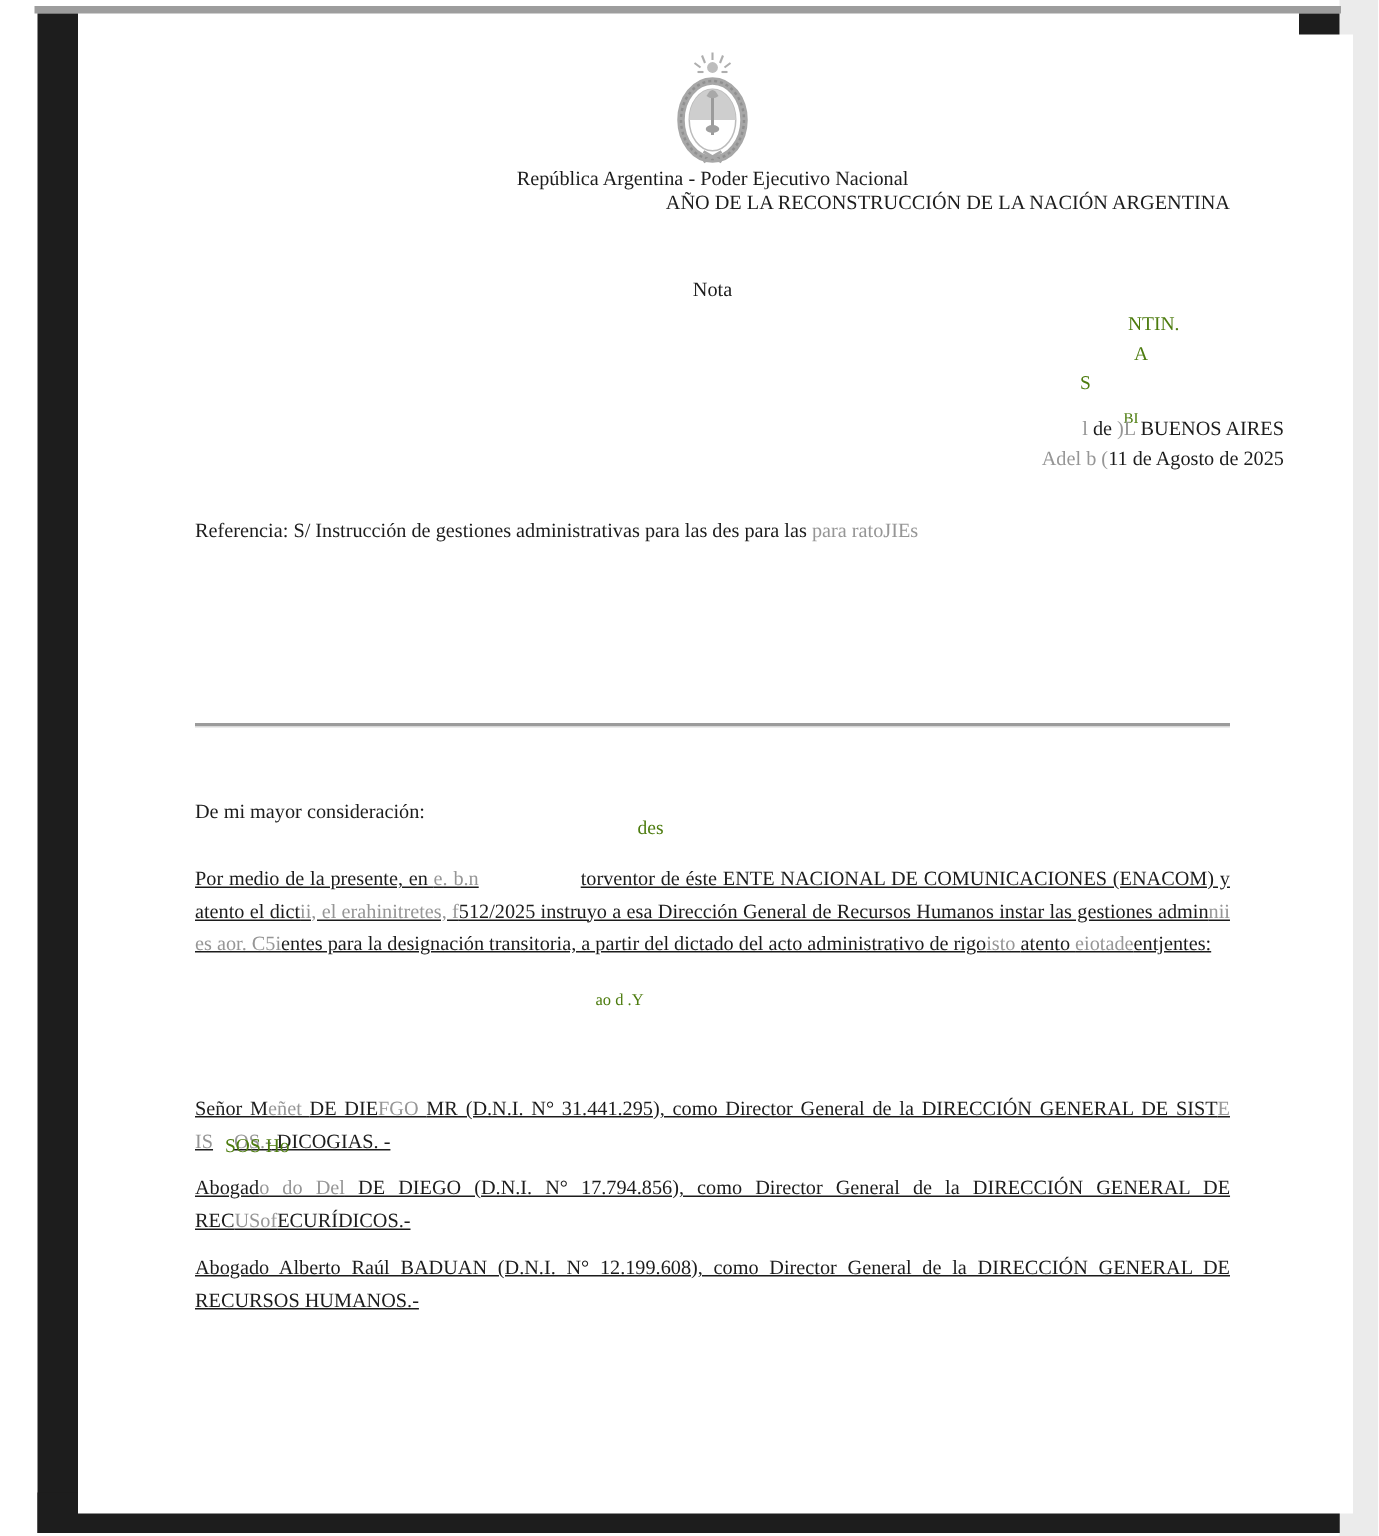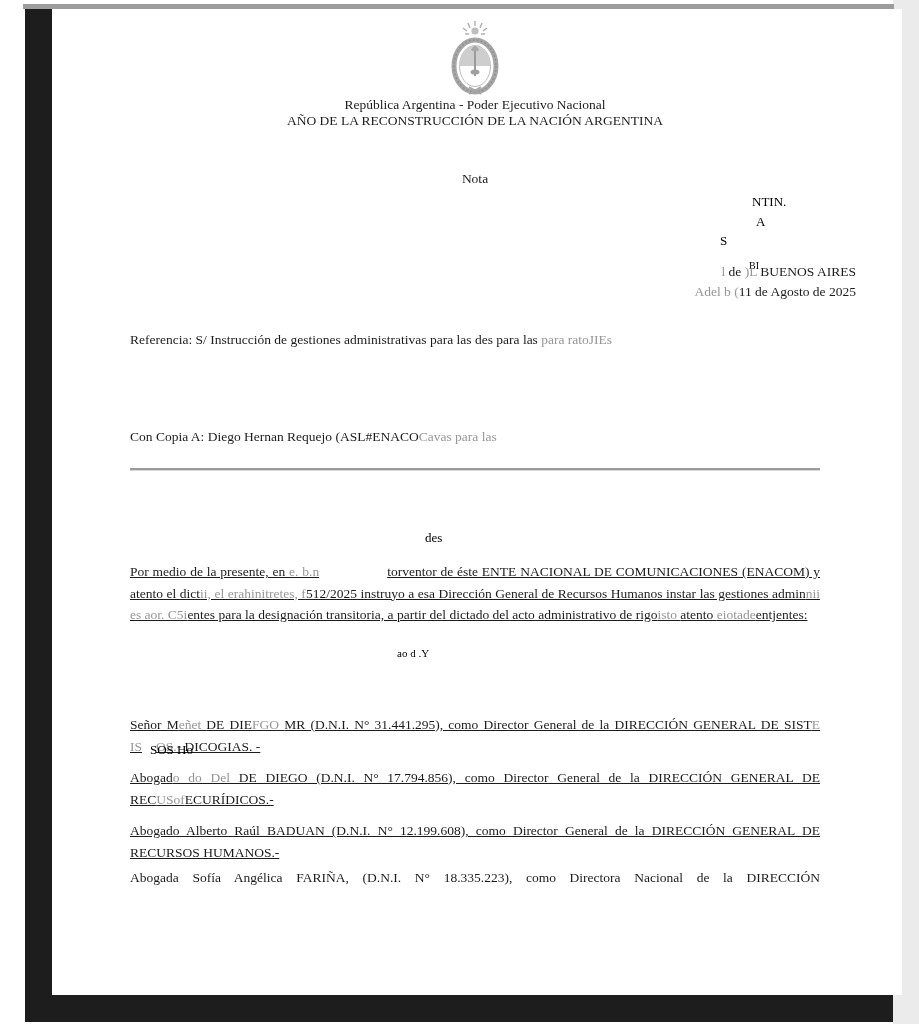--- a/index.html
+++ b/index.html
@@ -5,35 +5,35 @@
   html,body{margin:0;padding:0;background:#ffffff;}
   .screenshot{
     position:relative;width:919px;height:1024px;overflow:hidden;background:#ffffff;
     font-family:"Liberation Serif", serif;color:#1c1c1c;
   }
   .right-margin{position:absolute;left:893px;top:0;width:26px;height:1024px;background:#ebebeb;}
   .top-edge{position:absolute;left:23px;top:4px;width:871px;height:5px;background:#9d9d9d;}
   .frame-left{position:absolute;left:25px;top:9px;width:27px;height:1013px;background:#1d1d1d;}
   .frame-right{position:absolute;left:866px;top:9px;width:27px;height:1013px;background:#1d1d1d;}
   .frame-bottom{position:absolute;left:25px;top:995px;width:868px;height:27px;background:#1d1d1d;}
-  .page{position:absolute;left:52px;top:9px;width:850px;height:986px;background:#ffffff;font-size:13.5px;line-height:21.5px;}
+  .page{position:absolute;left:52px;top:23px;width:850px;height:986px;background:#ffffff;font-size:13.5px;line-height:21.5px;}
   .col{position:absolute;left:78px;width:690px;}
   .center{text-align:center;}
   .b{font-weight:normal;margin-top:15px;}
   .just{text-align:justify;text-decoration:underline;}
   .just-last{text-align:justify;text-align-last:justify;}
   .ghost{color:#969696;}
-  .ghost-abs{position:absolute;color:#000000;font-size:13px;line-height:14px;}
+  .ghost-abs{position:absolute;color:#4d7c0f;font-size:13px;line-height:14px;}
   .gap{margin-right:68px;}
   .gap2{margin-right:14px;}
   .divider{position:absolute;left:78px;width:690px;height:0;border-top:2px solid #9b9b9b;border-bottom:1px solid #d8d8d8;}
   .dateline{position:absolute;right:46px;top:253px;text-align:right;line-height:20px;}
   .escudo{position:absolute;left:78px;width:690px;top:11px;text-align:center;opacity:0.85;}
   .hdr1{top:85px;}
-  .hdr2{top:101px;}
+  .hdr2{top:101px;text-align:right;}
   .nota{top:144px;}
   .numero{top:217px;}
   .refer{top:320px;}
   .to{top:377px;}
   .cc{top:417px;}
   .divpos{top:459px;}
   .salut{top:492px;}
   .para{top:552px;}
   .it1{top:650px;}
   .it2{top:705px;}
@@ -94,35 +94,32 @@
       <div>
         <span class="ghost">Adel b (</span><span>11 de Agosto de 2025</span>
       </div>
     </div>
 
     <div class="col refer" style="position:absolute;">
       <span class="b">Referencia:</span><span> S/ Instrucción de gestiones administrativas para las des para las</span><span class="ghost"> para ratoJIEs</span>
     </div>
 
 
-    <div class="col cc" style="position:absolute;">
-      <span class="b">Con Copia A:</span><span> Diego Hernan Requejo (ASL#ENACO</span><span class="ghost">Cavas para las</span>
-    </div>
 
     <div class="divider divpos"></div>
 
+    <div class="col b salut" style="position:absolute;">De mi mayor consideración:</div>
 
     <span class="ghost-abs" style="left:373px;top:522px;">des</span>
 
     <div class="col just para" style="position:absolute;"><span>Por medio de la presente, en </span><span class="ghost gap">e. b.n</span><span>torventor de éste ENTE NACIONAL DE COMUNICACIONES (ENACOM) y atento el dict</span><span class="ghost">ii, el erahinitretes, f</span><span>512/2025 instruyo a esa Dirección General de Recursos Humanos instar las gestiones admin</span><span class="ghost">nii es aor. C5i</span><span>entes para la designación transitoria, a partir del dictado del acto administrativo de rigo</span><span class="ghost">isto </span><span>atento </span><span class="ghost">eiotade</span><span>entjentes:</span></div>
 
     <span class="ghost-abs" style="left:345px;top:637px;font-size:11px;">ao d  .Y</span>
 
     <div class="col just it2" style="position:absolute;"><span>Señor M</span><span class="ghost">eñet </span><span>DE DIE</span><span class="ghost">FGO </span><span>MR (D.N.I. N° 31.441.295), como Director General de la DIRECCIÓN GENERAL DE SIST</span><span class="ghost gap2">E IS</span><span class="ghost">OS.-</span><span> DICOGIAS. -</span></div>
 
     <span class="ghost-abs" style="left:98px;top:734px;">SOS Ho</span>
 
     <div class="col just it3" style="position:absolute;"><span>Abogad</span><span class="ghost">o    do  Del</span><span> DE DIEGO (D.N.I. N° 17.794.856), como Director General de la DIRECCIÓN GENERAL DE REC</span><span class="ghost">USof</span><span>ECURÍDICOS.-</span></div>
     <div class="col just it4" style="position:absolute;"><span>Abogado Alberto Raúl BADUAN (D.N.I. N° 12.199.608), como Director General de la DIRECCIÓN GENERAL DE RECURSOS HUMANOS.-</span></div>
-    <div class="col just-last it5" style="position:absolute;"><span>Abogada Sofía Angélica FARIÑA, (D.N.I. N° 18.335.223), como Directora Nacional de la DIRECCIÓN</span></div>
 
   </div>
 </div>
 
 </body></html>

